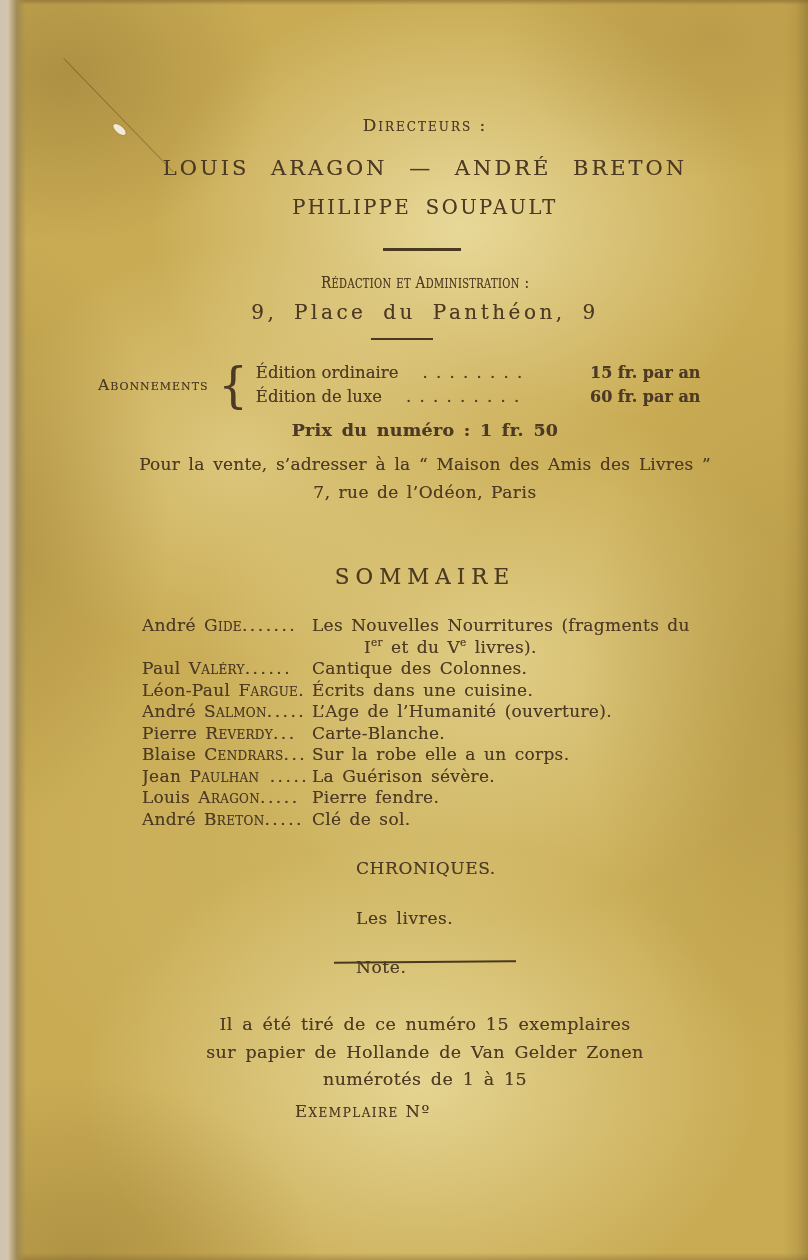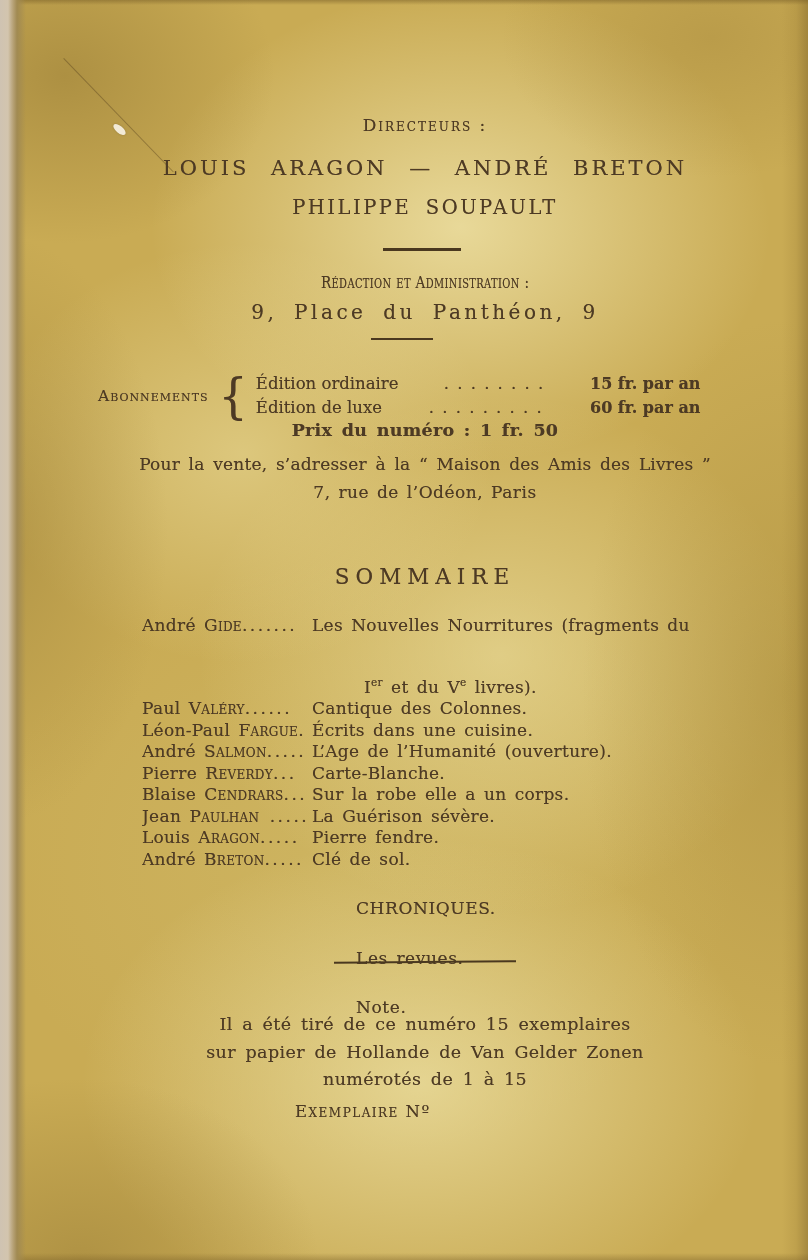--- a/index.html
+++ b/index.html
@@ -41,40 +41,40 @@
   .directors-line2{top:196px;font-size:19.5px;letter-spacing:2.5px;word-spacing:6px;}
   .rule{position:absolute;background:#4a381f;}
   .rule1{left:343px;top:248px;width:78px;height:2.5px;}
   .rule2{left:331px;top:338px;width:62px;height:1.5px;}
   .rule3{left:294px;top:961px;width:182px;height:1.6px;transform:rotate(-0.5deg);}
 
   .redaction-label{top:273px;font-size:16.5px;letter-spacing:.5px;}
   .redaction-label .squeeze{display:inline-block;transform:scaleX(.82);font-variant:small-caps;}
   .address{top:300px;font-size:20px;letter-spacing:3.5px;word-spacing:7px;}
 
-  .abo{top:372px;left:58px;width:600px;display:flex;align-items:center;text-align:center;}
+  .abo{top:361px;left:58px;width:600px;display:flex;align-items:center;}
   .abo-label{font-variant:small-caps;font-size:15.5px;letter-spacing:1px;white-space:nowrap;}
   .abo-brace{font-size:46px;font-weight:100;line-height:1;margin:0 8px 0 10px;transform:scaleY(1.05);}
   .abo-lines{width:452px;}
   .abo-line{display:flex;line-height:24px;font-size:16.5px;gap:16px;}
   .abo-item{white-space:nowrap;}
   .abo-dots{flex:1;overflow:hidden;white-space:nowrap;padding:0 8px;letter-spacing:1.5px;}
   .abo-price{white-space:nowrap;font-weight:700;width:108px;font-size:16px;}
   .prix{top:420px;font-size:17.5px;font-weight:700;word-spacing:3px;letter-spacing:.3px;}
 
   .vente1{top:454px;font-size:17px;word-spacing:3px;letter-spacing:.2px;}
   .vente2{top:482px;font-size:17px;word-spacing:2px;letter-spacing:.5px;}
 
   .sommaire-title{top:564px;font-size:21.5px;letter-spacing:6px;}
   .toc{top:615px;left:102px;width:578px;font-size:17px;line-height:21.5px;letter-spacing:.3px;word-spacing:2.5px;}
   .toc-row{display:flex;align-items:flex-start;}
   .toc-author{width:170px;flex:0 0 170px;white-space:nowrap;overflow:hidden;}
   .toc-author .ldr{letter-spacing:2.5px;}
   .toc-title{flex:1;}
-  .toc-cont{display:inline-block;padding-left:52px;margin-top:40px;}
+  .toc-cont{display:inline-block;padding-left:52px;}
   .toc-indent{padding-left:44px;letter-spacing:.6px;margin-top:28px;}
   sup{font-size:.62em;vertical-align:super;line-height:0;}
 
   .colophon{top:1011px;font-size:17.5px;line-height:27.5px;word-spacing:3.5px;letter-spacing:.4px;}
   .exemplaire{position:absolute;left:255px;top:1102px;font-variant:small-caps;
     font-size:16.5px;letter-spacing:1.5px;}
 </style>
 </head>
 <body>
 
@@ -154,21 +154,21 @@
     <div class="toc-row">
       <span class="toc-author"><span>André</span> <span class="sc">Breton</span><span class="ldr">.....</span></span>
       <span class="toc-title">Clé de sol.</span>
     </div>
     <div class="toc-row">
       <span class="toc-author"></span>
       <span class="toc-title toc-indent">CHRONIQUES.</span>
     </div>
     <div class="toc-row">
       <span class="toc-author"></span>
-      <span class="toc-title toc-indent">Les revues.</span>
+      <span class="toc-title toc-indent">Les livres.</span>
     </div>
     <div class="toc-row">
       <span class="toc-author"></span>
       <span class="toc-title toc-indent">Note.</span>
     </div>
   </div>
 
   <div class="rule rule3"></div>
 
   <div class="abs ctr colophon">

